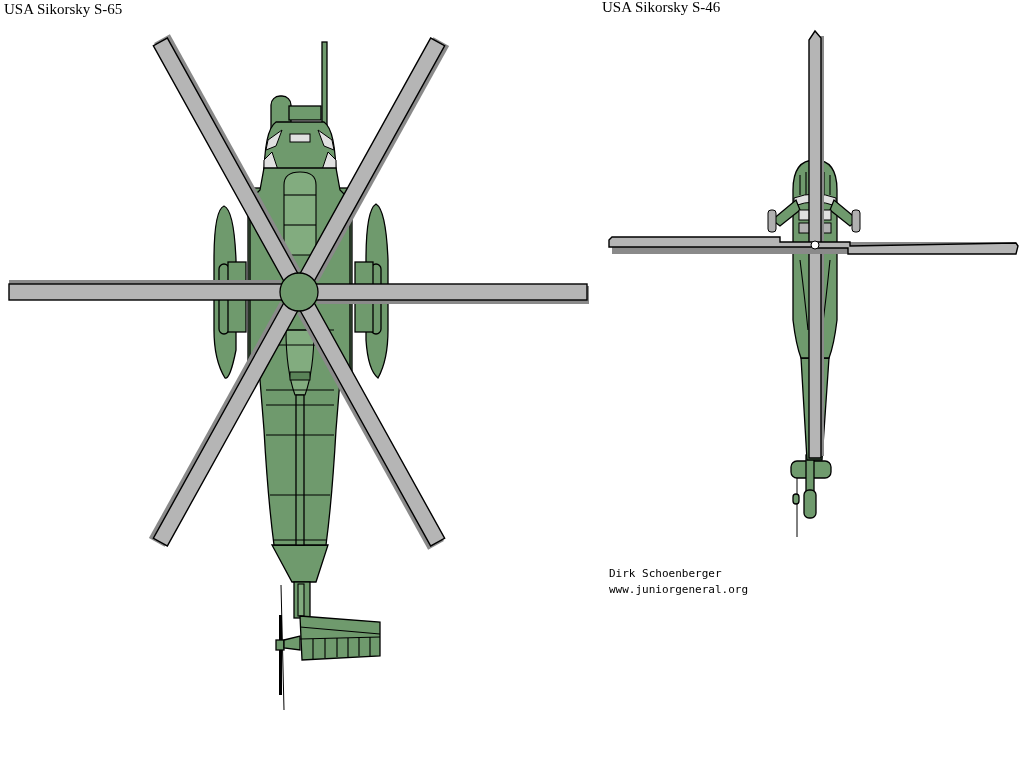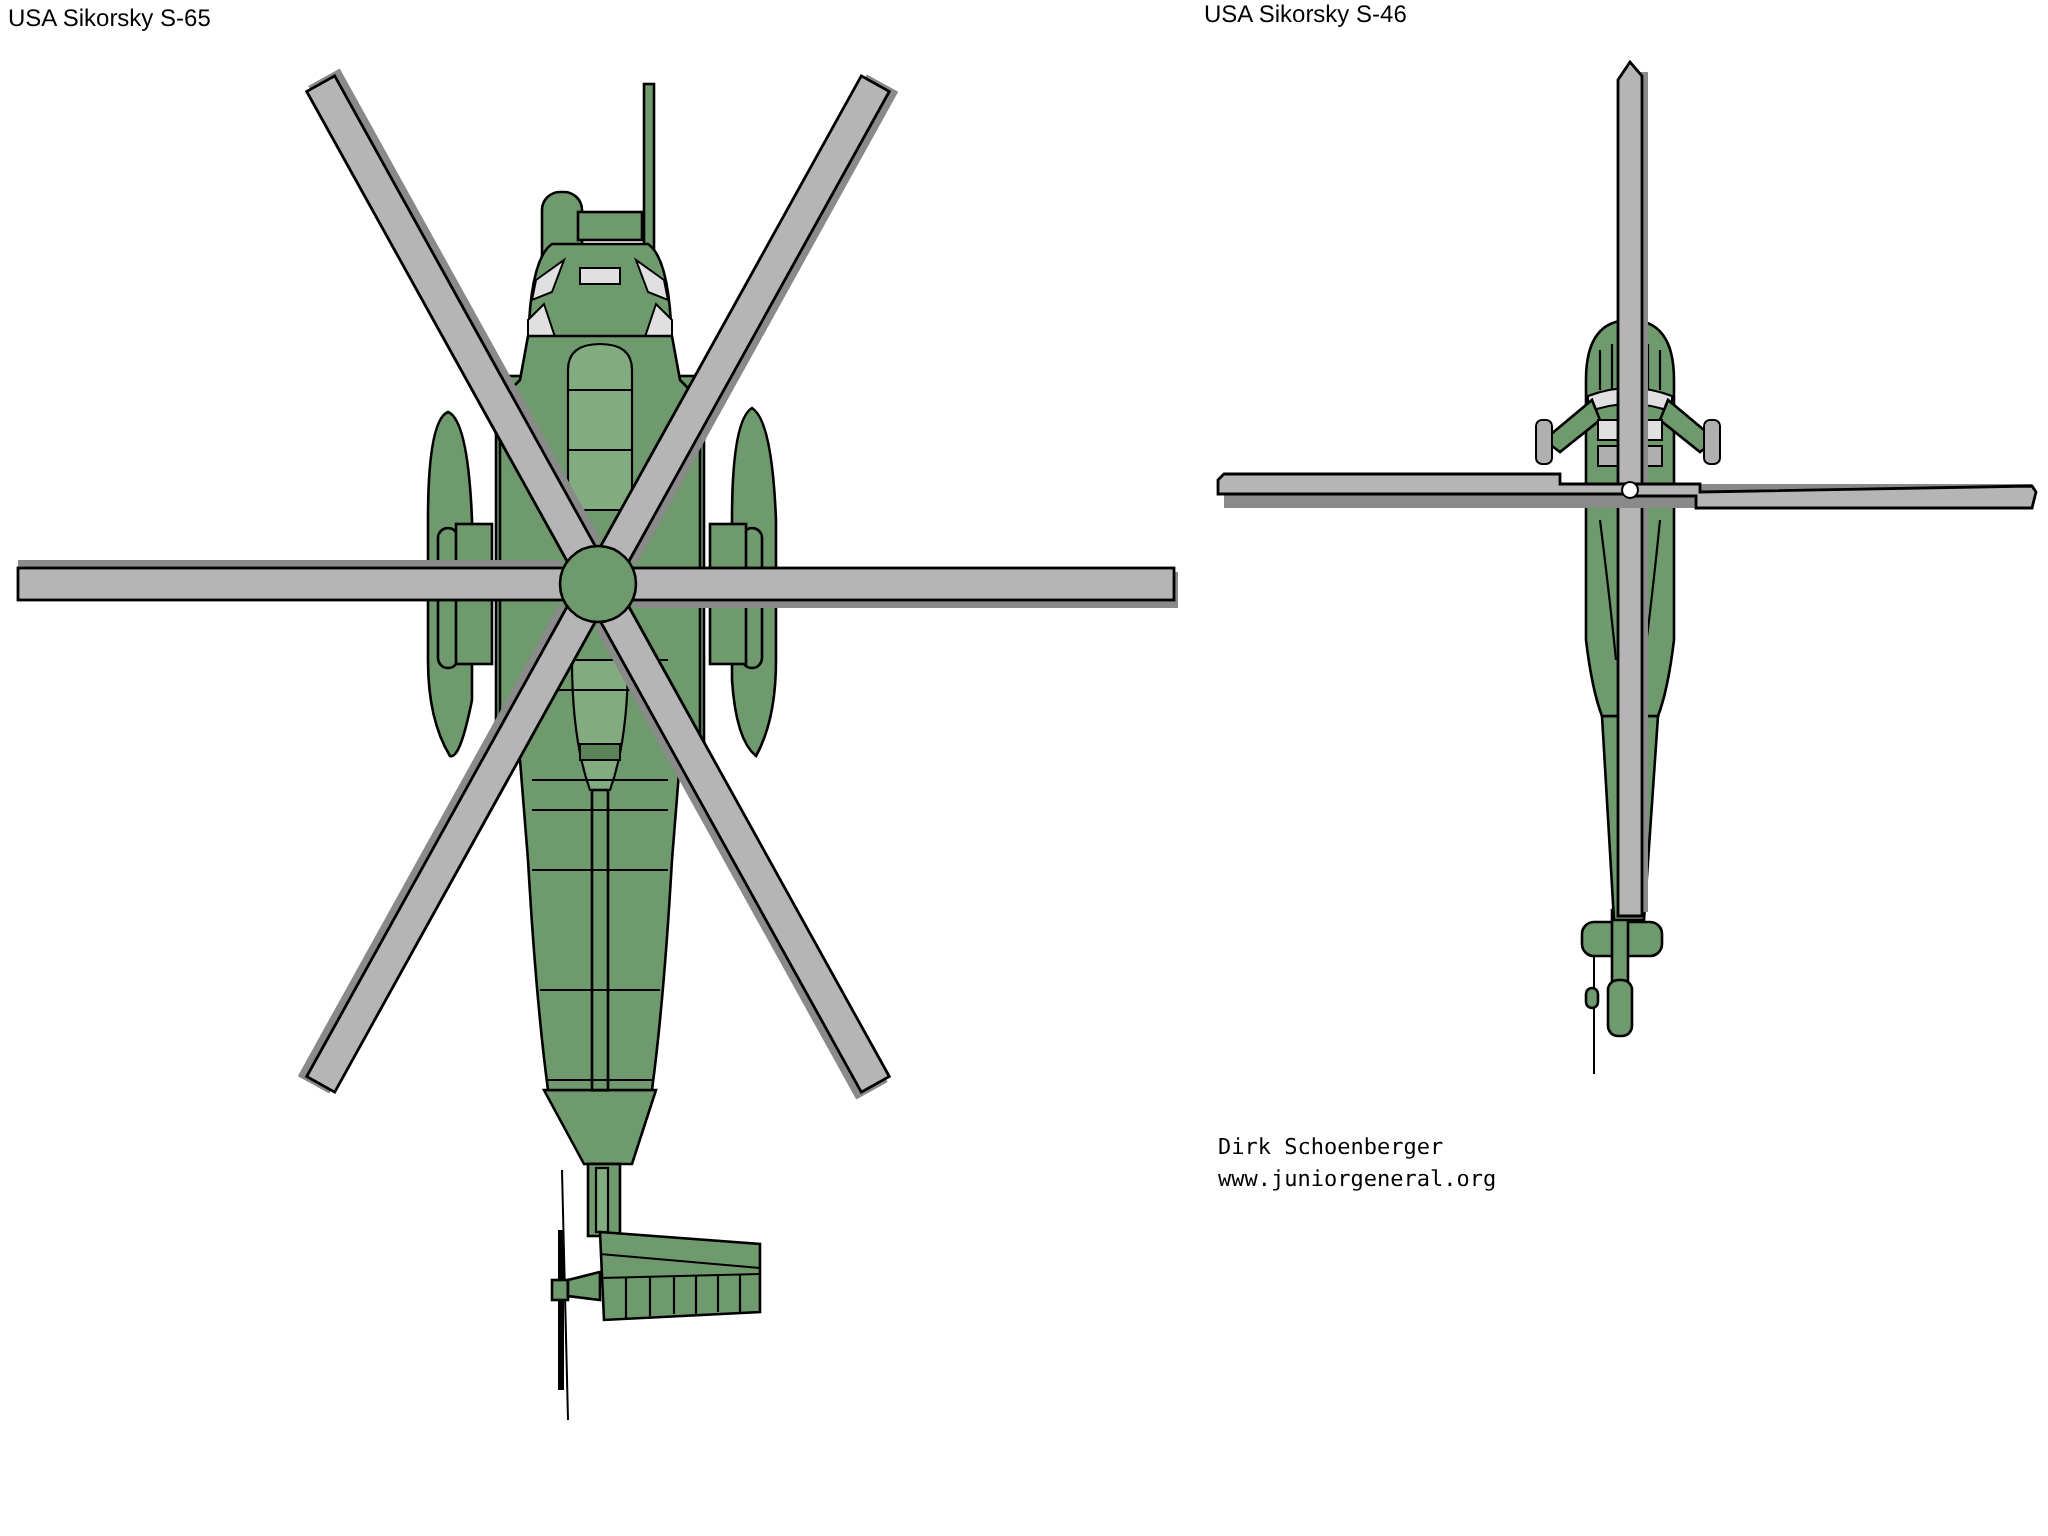--- a/index.html
+++ b/index.html
@@ -1,17 +1,17 @@
 <!DOCTYPE html>
 <html><head>
 <meta charset="utf-8">
 <style>
   html, body { margin:0; padding:0; background:#ffffff; }
   body { width:1024px; height:768px; position:relative; overflow:hidden; }
-  .label-serif { position:absolute; font-family:Liberation Sans, sans-serif; font-size:12px; color:#000; line-height:12px; white-space:nowrap; }
+  .label-serif { position:absolute; font-family:Liberation Serif, serif; font-size:15px; color:#000; line-height:12px; white-space:nowrap; }
   .credit { position:absolute; font-family:"DejaVu Sans Mono","Liberation Mono",monospace; font-size:11px; color:#000; line-height:16px; white-space:nowrap; }
   svg { position:absolute; left:0; top:0; }
   .g { fill:#6f9a6d; stroke:#000; stroke-width:1.3; }
   .gl { fill:#82ac7f; stroke:#000; stroke-width:1.1; }
   .gd { fill:#5a8358; stroke:#000; stroke-width:1; }
   .bl { fill:#b5b5b5; stroke:#000; stroke-width:1.4; }
   .sh { fill:#8a8a8a; }
   .ln { fill:none; stroke:#000; stroke-width:1.1; }
   .win { fill:#e0e0e0; stroke:#000; stroke-width:1; }
   .gw { fill:#b0b0b0; stroke:#000; stroke-width:1; }

